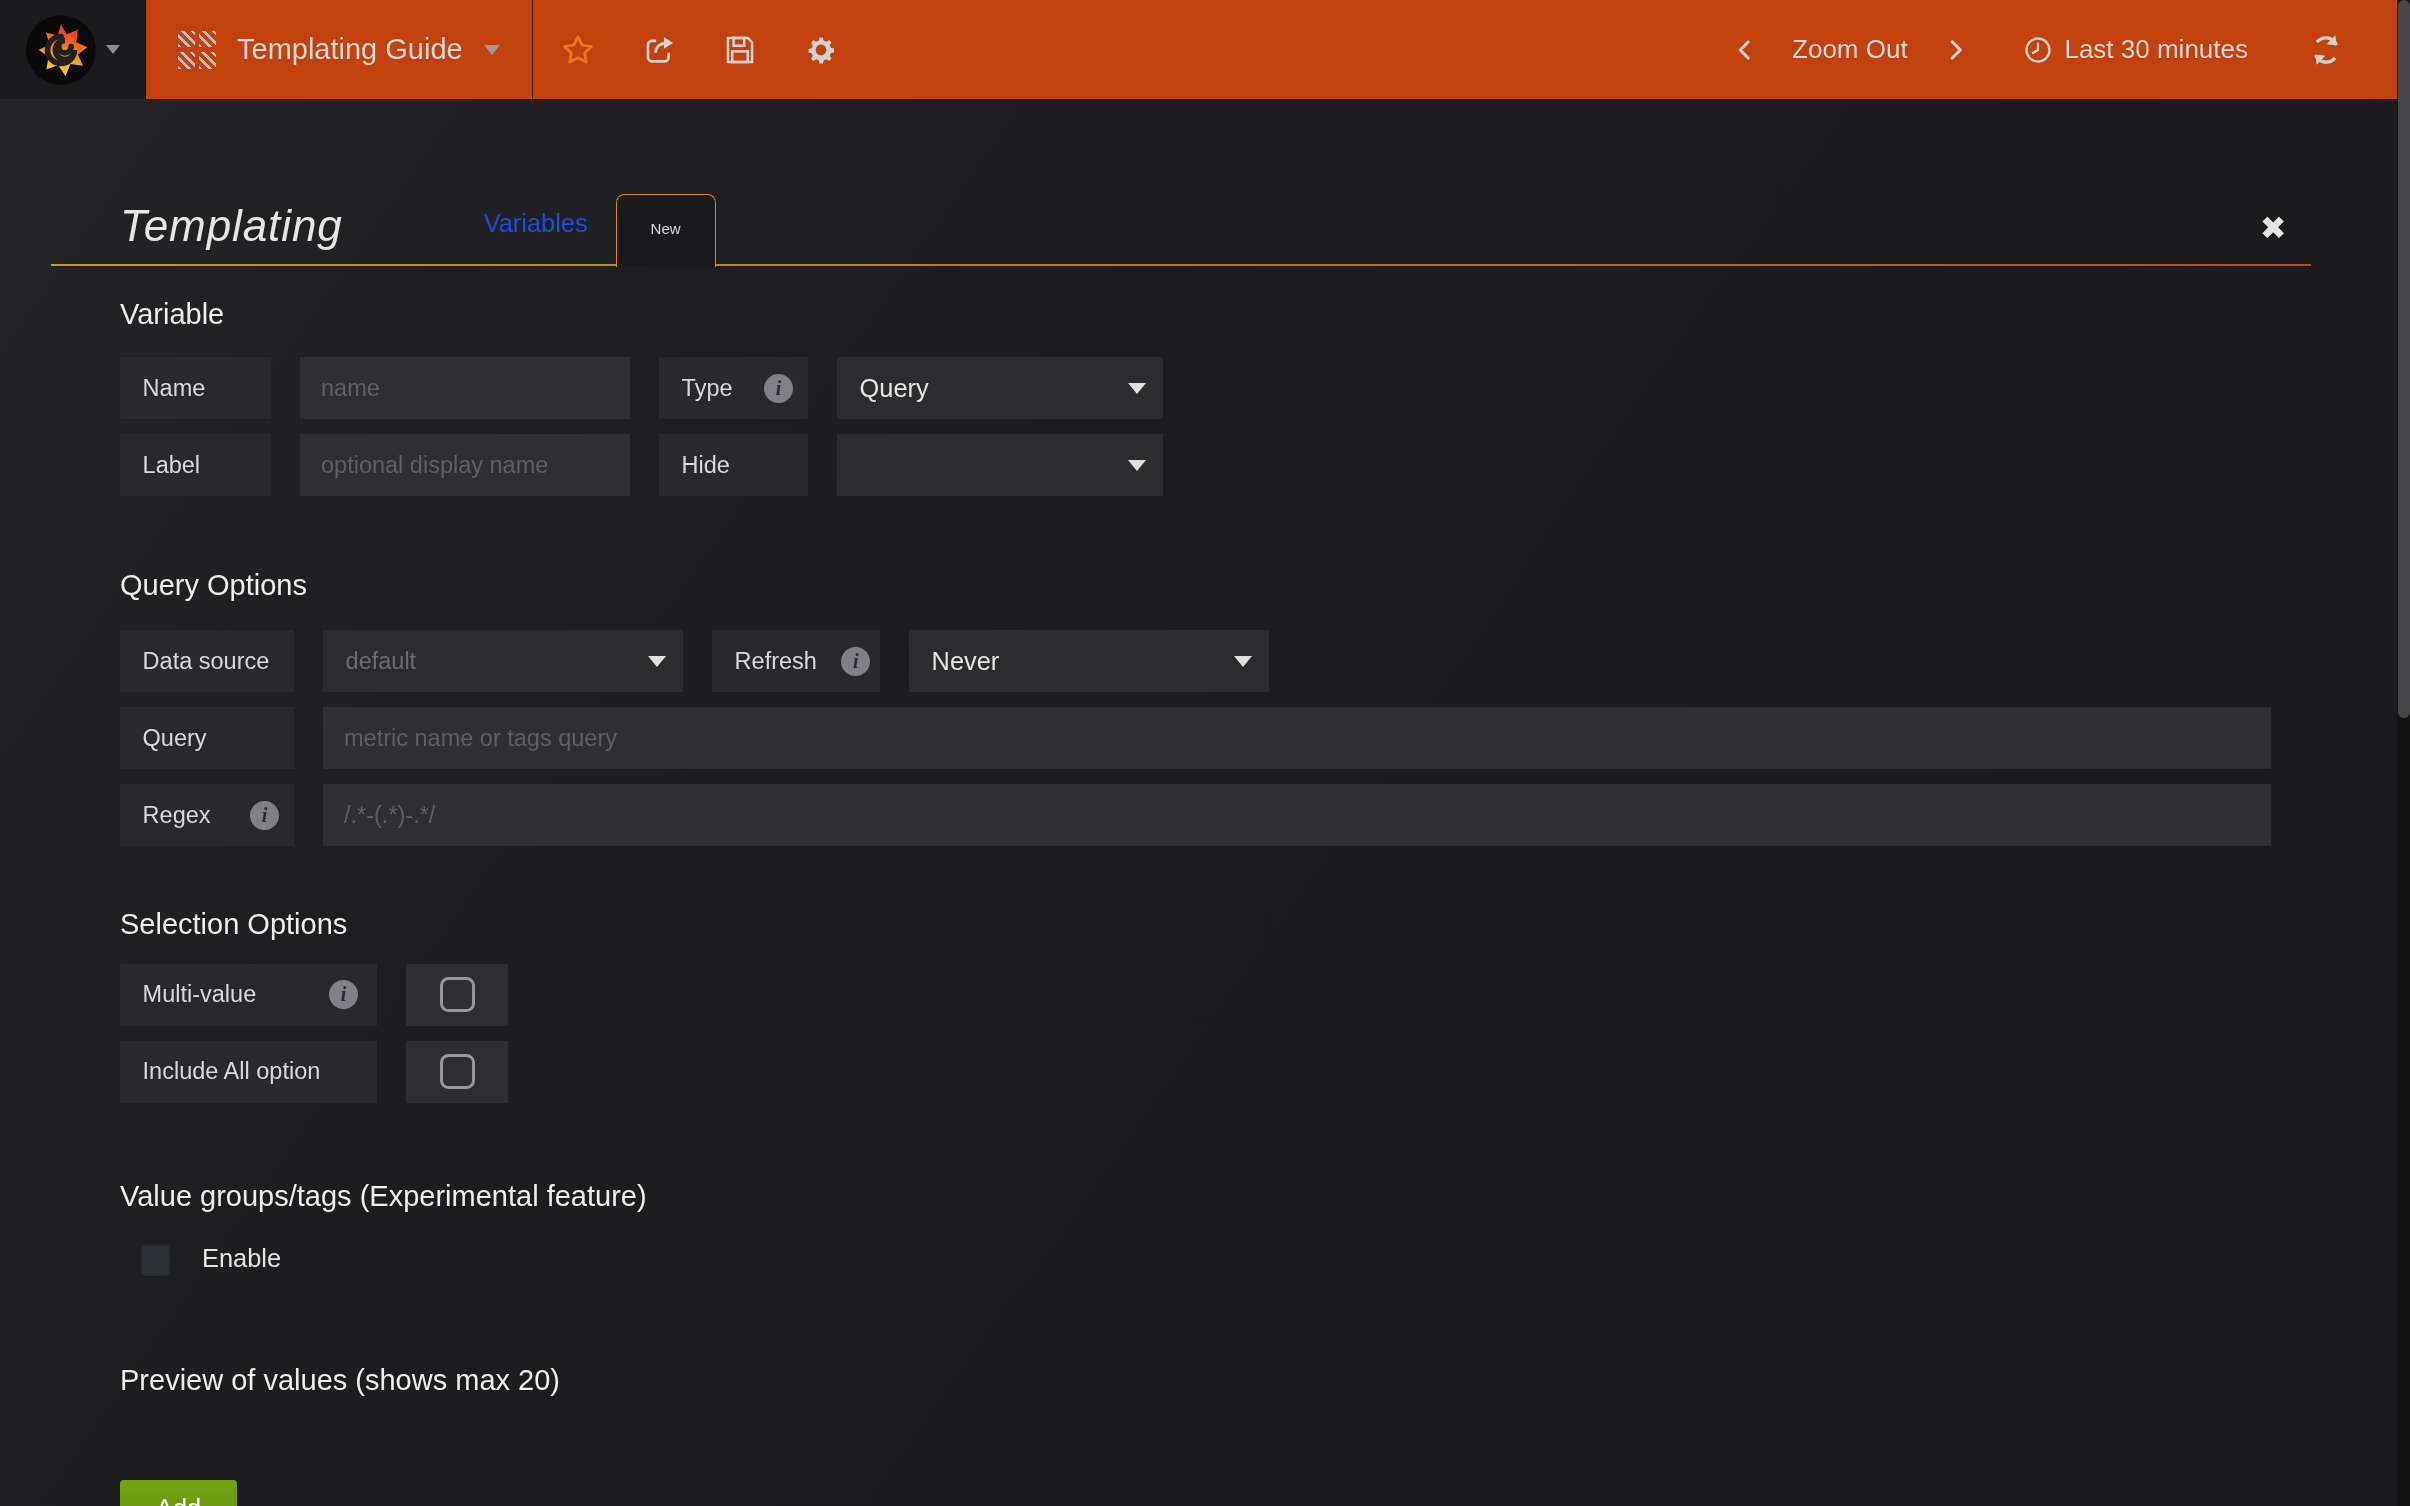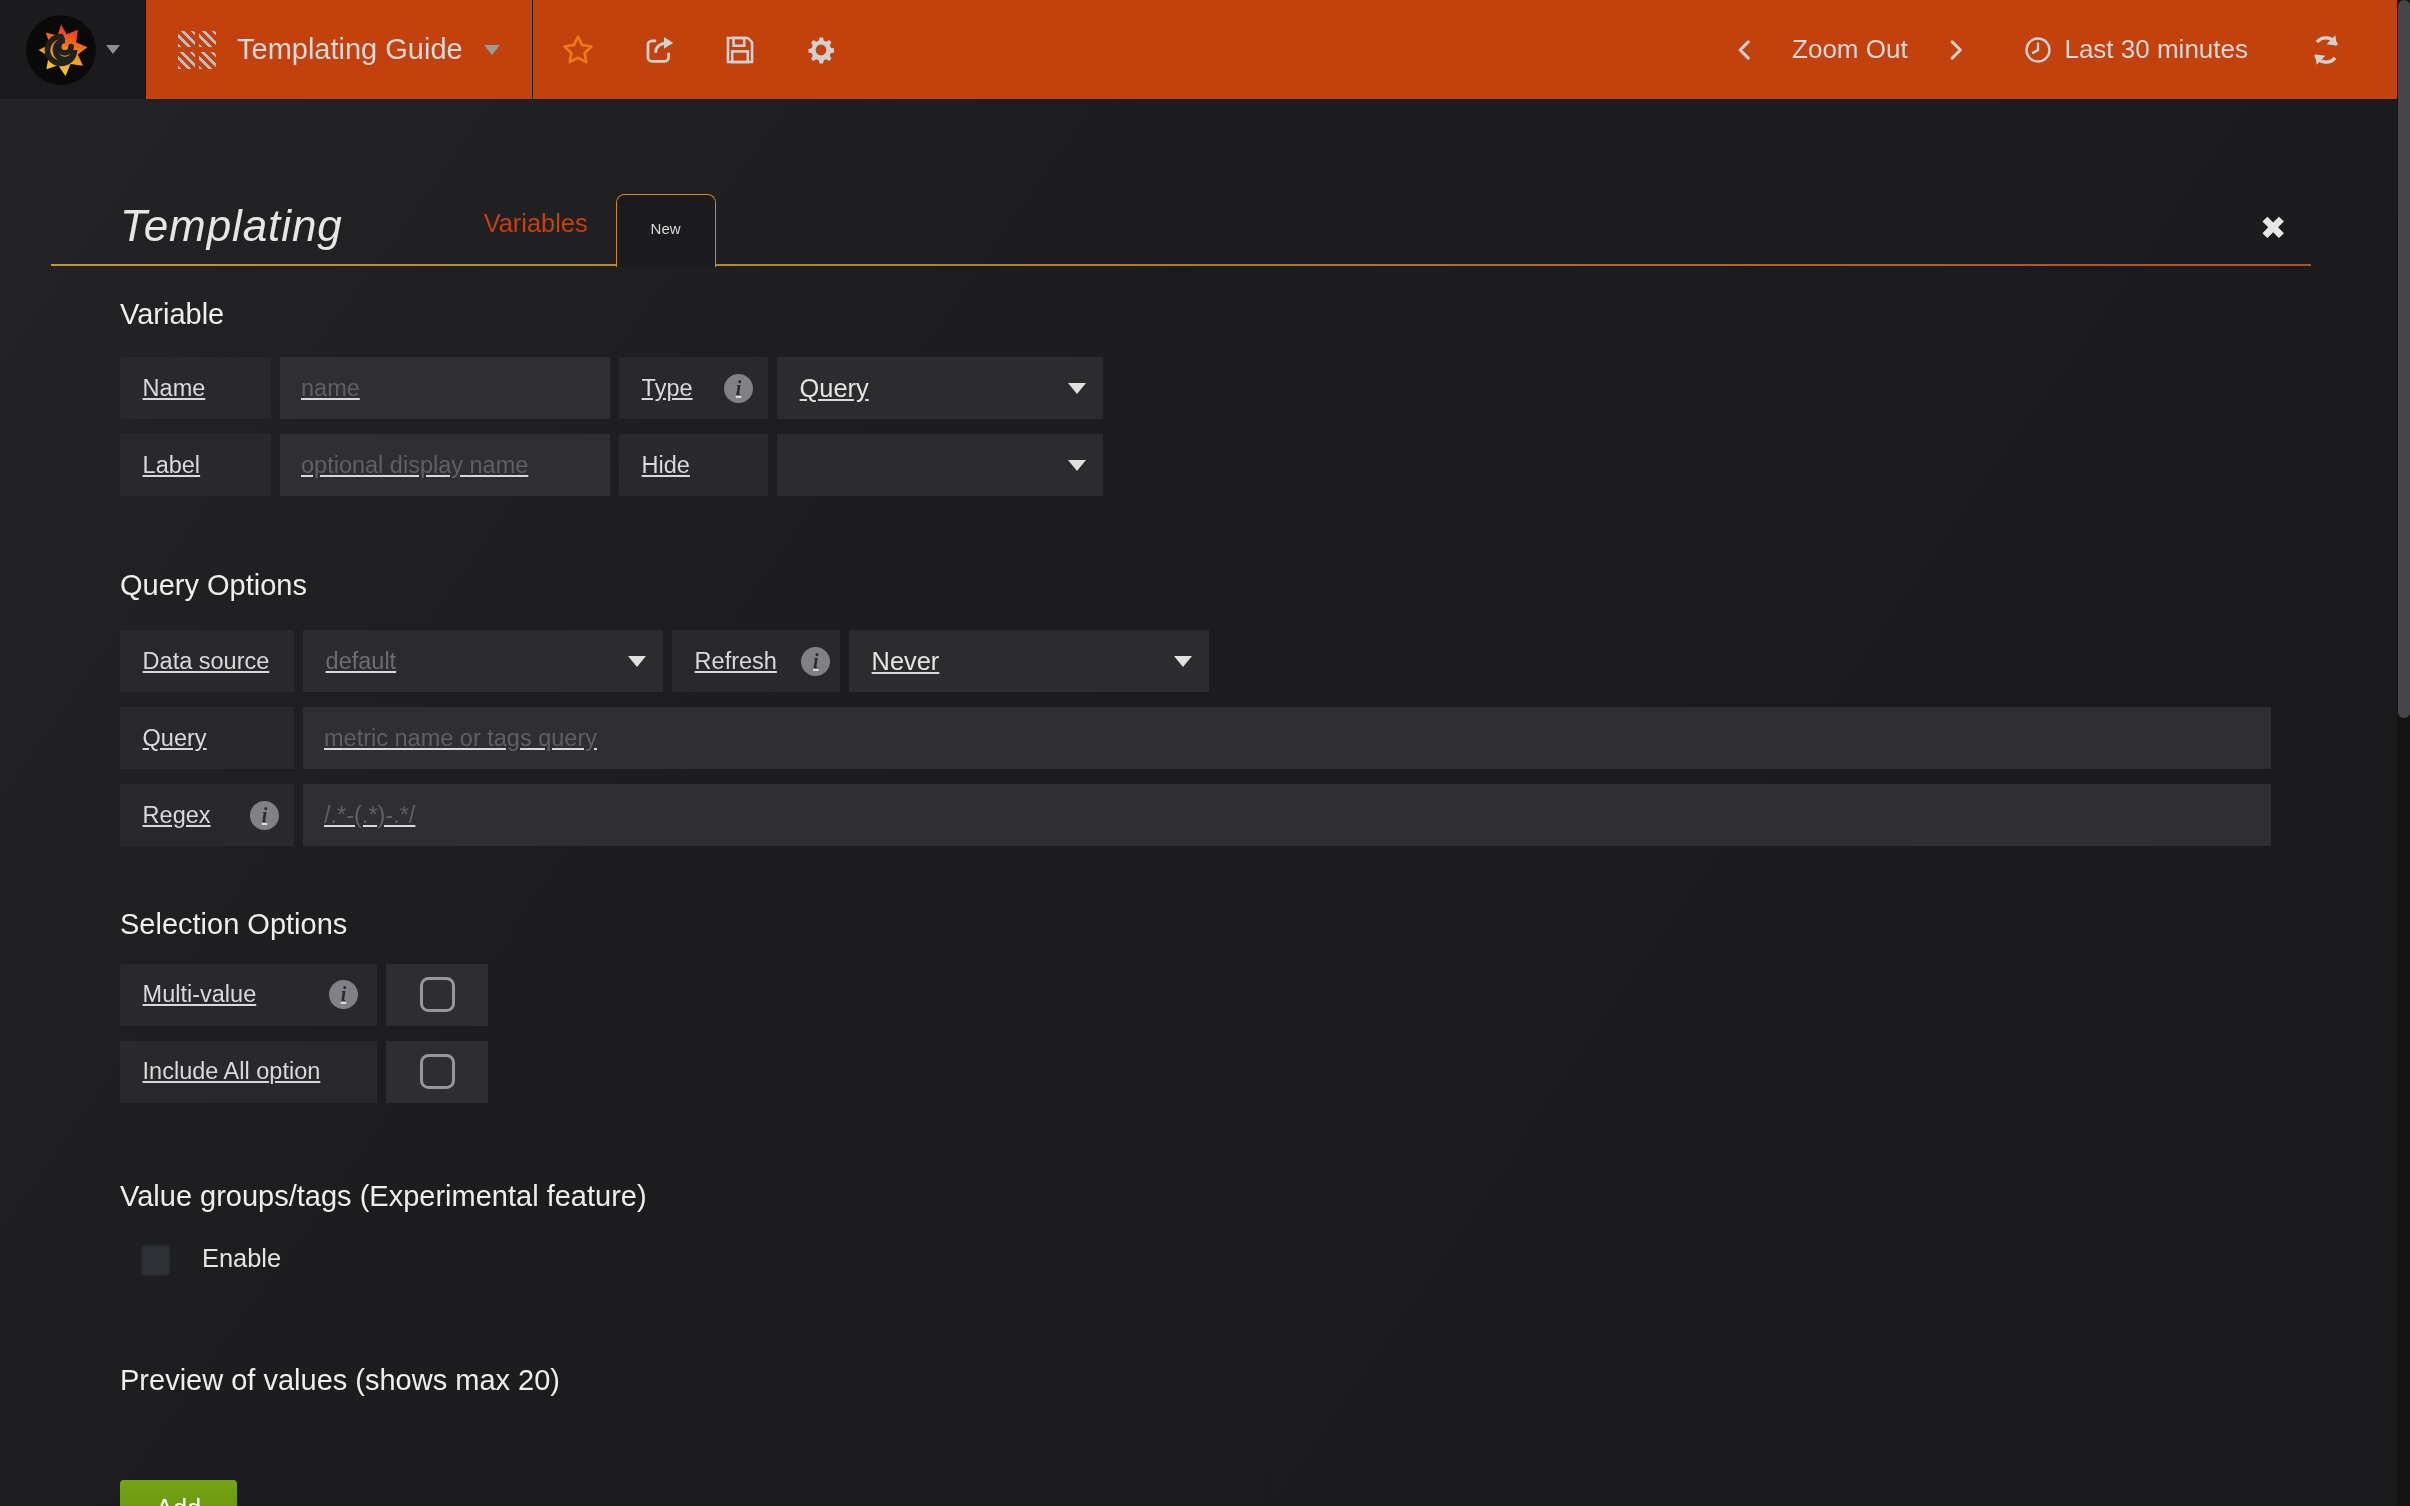--- a/index.html
+++ b/index.html
@@ -33,38 +33,38 @@
   .nav-text-btn { background:none; border:none; color:#d8d9da; font-size:26px;
     font-family:"Liberation Sans",sans-serif; cursor:pointer; display:flex; align-items:center; gap:11.3px; }
 
   
   .page-header { position:absolute; left:51px; top:188px; width:2260px; height:78px;
     border-bottom:2.8px solid; border-image:linear-gradient(90deg,#c09a2c 0%, #b1511f 100%) 1;
     display:flex; align-items:flex-end; }
   .page-title { font-size:44px; font-style:italic; color:#e6e6e6; font-weight:400;
     margin-left:69px; margin-bottom:13px; letter-spacing:0.9px;text-align:right; }
   .tabs { display:flex; align-items:flex-end; margin-left:113px; }
-  .tab { font-size:25.4px; color:#c2410c; padding:0 28px 26px; cursor:pointer; background:none; border:none;
+  .tab { font-size:25.4px; color:#1d4ed8; padding:0 28px 26px; cursor:pointer; background:none; border:none;
     font-family:"Liberation Sans",sans-serif; }
   .tab-active { height:73px; margin-bottom:-2.8px; background:#1b1b1d;
     border:1.9px solid #d4881e; border-bottom:none; border-radius:8.5px 8.5px 0 0;
     display:flex; align-items:center; justify-content:center; padding:0 34px 5.6px; }
   .close-btn { position:absolute; right:24.5px; top:21px; background:none; border:none;
     color:#e6e6e6; font-size:32px; cursor:pointer; font-family:"DejaVu Sans",sans-serif; }
 
   
   .content { position:absolute; top:266px; left:120px; right:140px; }
   .section-heading { font-size:29px; font-weight:500; color:#eeeeee; }
   .h-variable   { margin-top:32px;  margin-bottom:26px; }
   .h-query      { margin-top:73px;  margin-bottom:28px; }
   .h-selection  { margin-top:62px;  margin-bottom:22.6px; }
   .h-groups     { margin-top:77px;  margin-bottom:30px; }
   .h-preview    { margin-top:89px; }
 
-  .form-row { display:flex; gap:9px; margin-bottom:15px;text-decoration:underline; }
+  .form-row { display:flex; gap:29px; margin-bottom:15px; }
   .gf-label { background:#29292c; height:62px; display:flex; align-items:center;
     font-size:23.5px; color:#d8d9da; padding:0 22.6px; flex-shrink:0; }
   .gf-label.spread { justify-content:space-between; }
   .gf-input { background:#2f2f32; border:none; height:62px; font-size:23.5px;
     color:#cfcfd1; padding:0 21px; font-family:"Liberation Sans",sans-serif; }
   .gf-input::placeholder { color:#5f5f66; opacity:1; }
   .gf-select { background:#2c2c2f; height:62px; display:flex; align-items:center;
     padding:0 43px 0 22.6px; position:relative; cursor:pointer; flex-shrink:0; }
   .sel-value { font-size:25.4px; color:#e4e4e4; }
   .sel-value.muted { color:#6c6c73; font-size:23.5px; }

